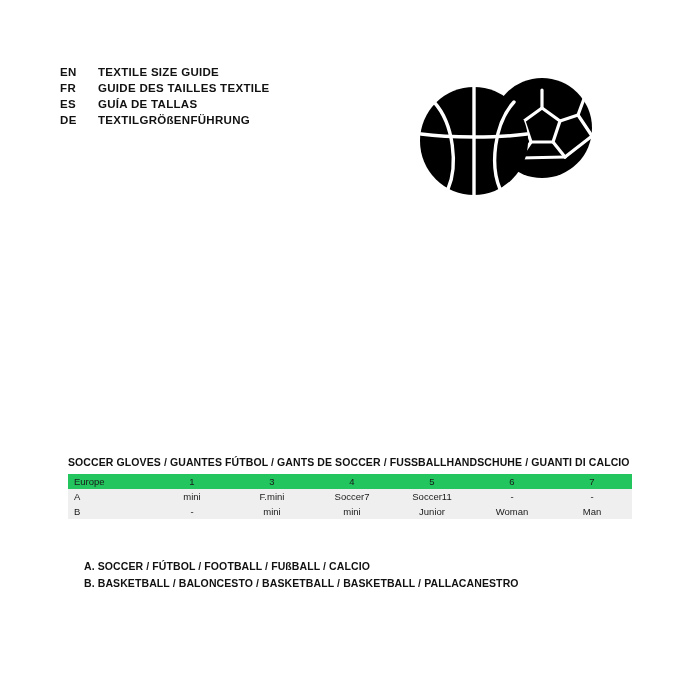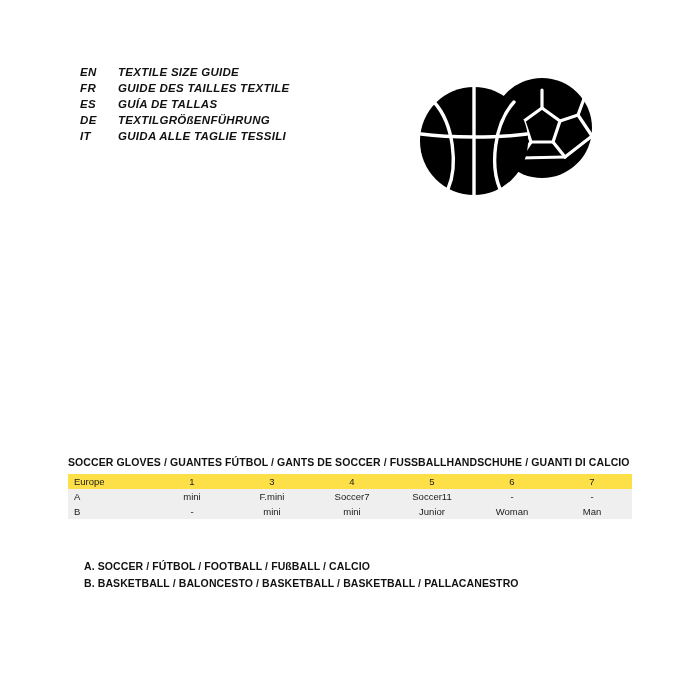--- a/index.html
+++ b/index.html
@@ -12,23 +12,22 @@
     height: 700px;
     font-family: "Liberation Sans", sans-serif;
     color: #1a1a1a;
     position: relative;
     overflow: hidden;
   }
 
   
   .header-block {
     position: absolute;
-    left: 80px;
+    left: 60px;
     top: 64px;
-    font-style: italic;
   }
   .lang-row {
     display: flex;
     align-items: baseline;
     height: 16px;
     line-height: 16px;
   }
   .lang-code {
     width: 38px;
     font-size: 11.5px;
@@ -77,21 +76,21 @@
   table.size-table td {
     font-size: 9.5px;
     color: #1a1a1a;
     height: 15px;
     padding: 0;
     text-align: center;
     vertical-align: middle;
     font-weight: 400;
   }
   table.size-table tr.head-row td {
-    background: #fde047;
+    background: #22c55e;
   }
   table.size-table tr.body-row td {
     background: #efefef;
   }
   table.size-table td.rowlabel {
     text-align: left;
     padding-left: 6px;
     width: 78px;
   }
 
@@ -123,24 +122,20 @@
     <span class="lang-code">FR</span>
     <span class="lang-title">GUIDE DES TAILLES TEXTILE</span>
   </div>
   <div class="lang-row">
     <span class="lang-code">ES</span>
     <span class="lang-title">GUÍA DE TALLAS</span>
   </div>
   <div class="lang-row">
     <span class="lang-code">DE</span>
     <span class="lang-title">TEXTILGRÖßENFÜHRUNG</span>
-  </div>
-  <div class="lang-row">
-    <span class="lang-code">IT</span>
-    <span class="lang-title">GUIDA ALLE TAGLIE TESSILI</span>
   </div>
 </div>
 
 <div class="balls">
   <svg width="200" height="135" viewBox="0 0 200 135" xmlns="http://www.w3.org/2000/svg">
 
     <g>
       <circle cx="132" cy="54" r="50" fill="#000000"></circle>
       <g fill="none" stroke="#ffffff" stroke-width="3.2" stroke-linecap="round" stroke-linejoin="round">
         <polygon points="132,36 149,48 143,68 121,68 115,48" fill="#ffffff" stroke="none" opacity="0"></polygon>

